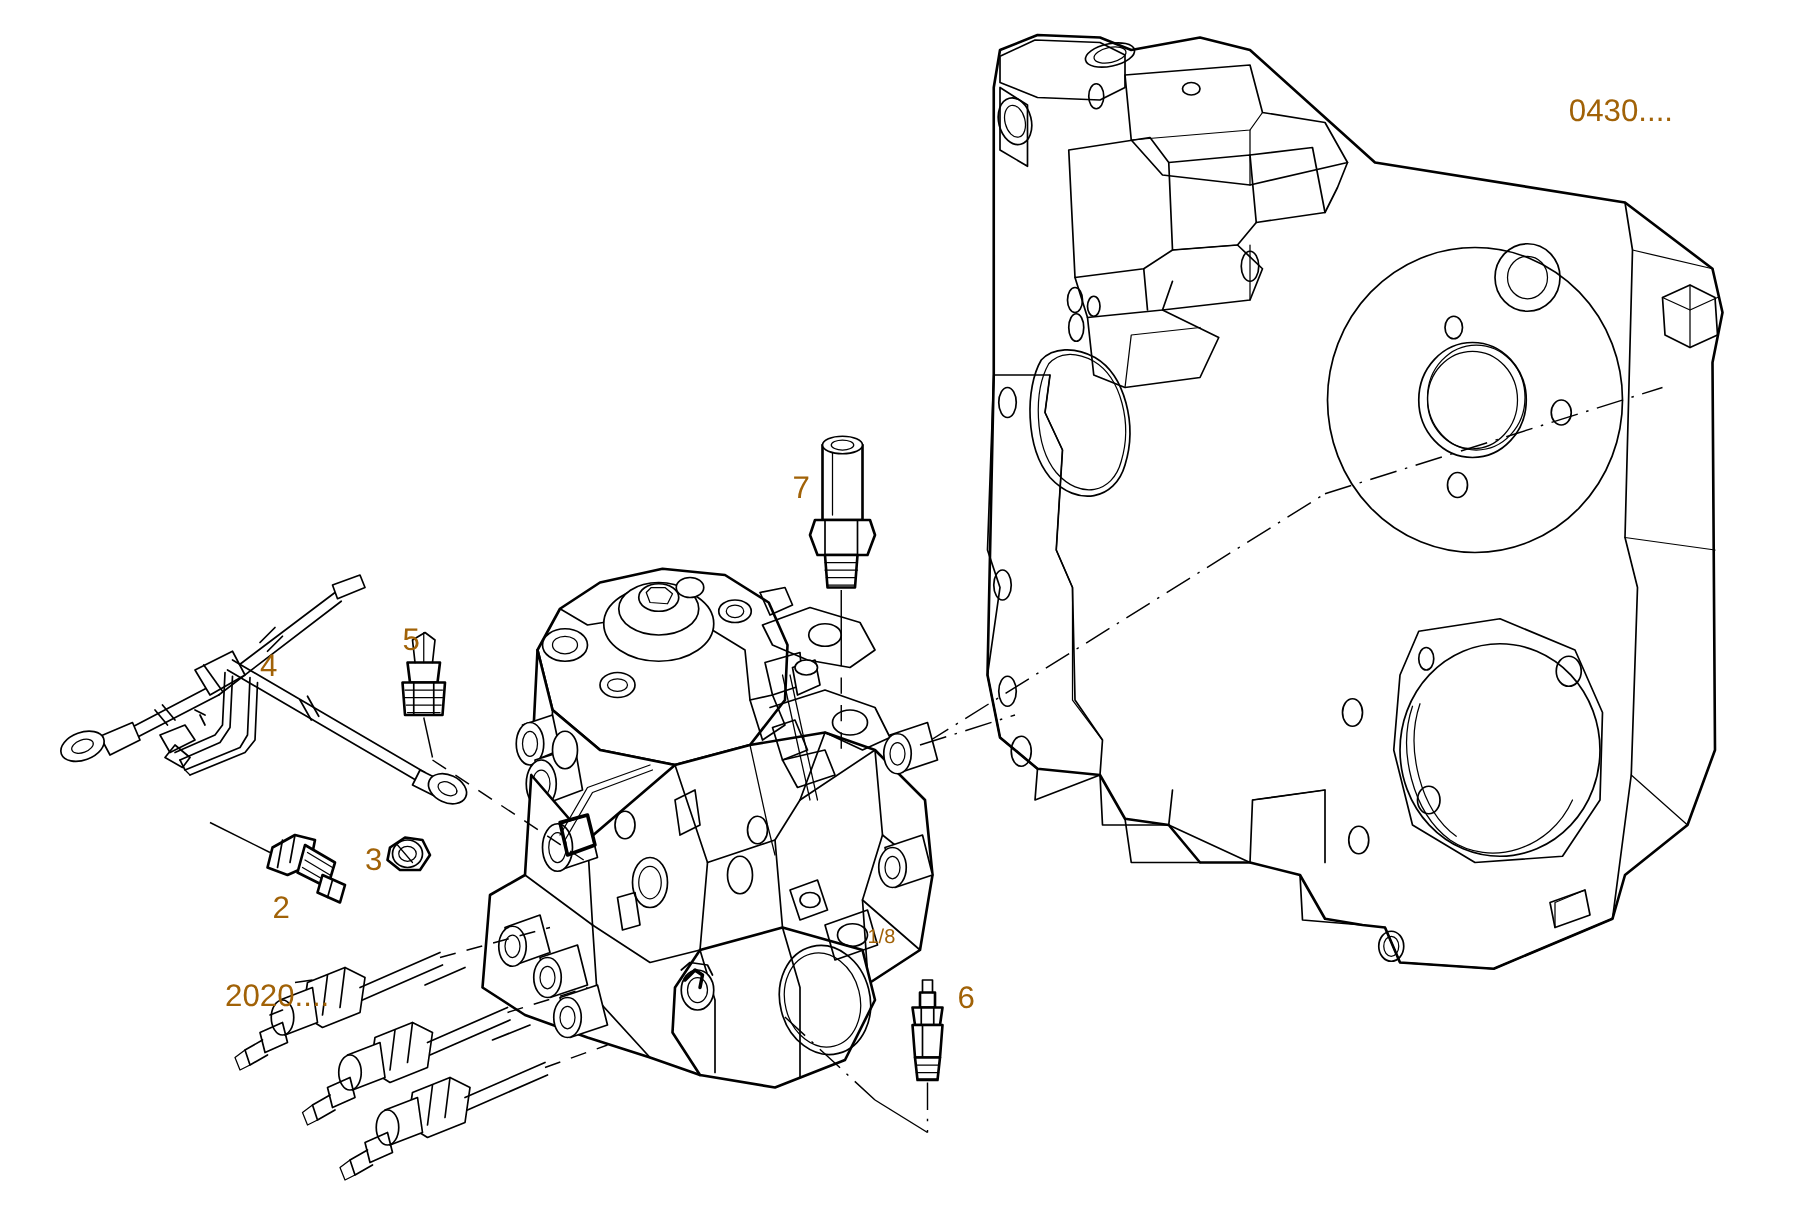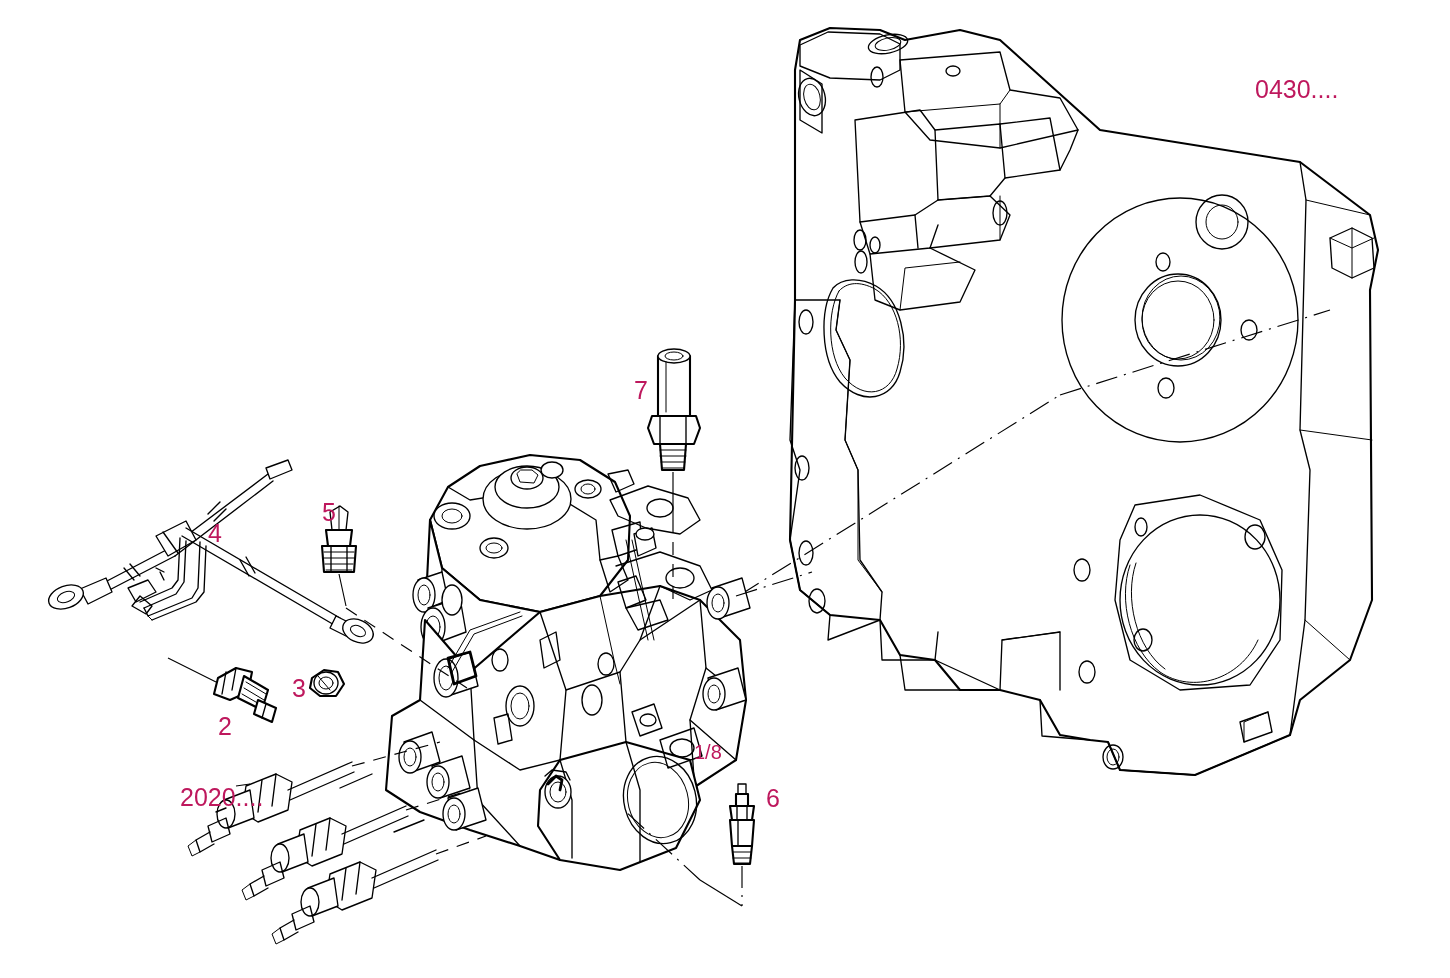--- a/index.html
+++ b/index.html
@@ -1,22 +1,22 @@
 <!DOCTYPE html>
 <html><head>
 <meta charset="utf-8">
 <style>
   html,body{margin:0;padding:0;background:#ffffff;}
   body{width:1450px;height:978px;overflow:hidden;
        font-family:"Liberation Sans",sans-serif;color:#000;}
   #sheet{position:relative;width:1450px;height:978px;background:#fff;}
   #sheet svg{position:absolute;left:0;top:0;}
   .lbl{position:absolute;font-family:"Liberation Sans",sans-serif;
-       font-size:25px;color:#be185d;white-space:nowrap;line-height:1;}
-  .lbl-sm{font-size:20px;}
+       font-size:25px;color:#a16207;white-space:nowrap;line-height:1;}
+  .lbl-sm{font-size:16px;}
 </style>
 </head>
 <body>
 
 <div id="sheet">
 
   <svg width="1450" height="978" viewBox="0 0 1450 978">
     <defs>
       <style>
         .o{fill:none;stroke:#000;stroke-width:2.1;stroke-linejoin:round;stroke-linecap:round;}

